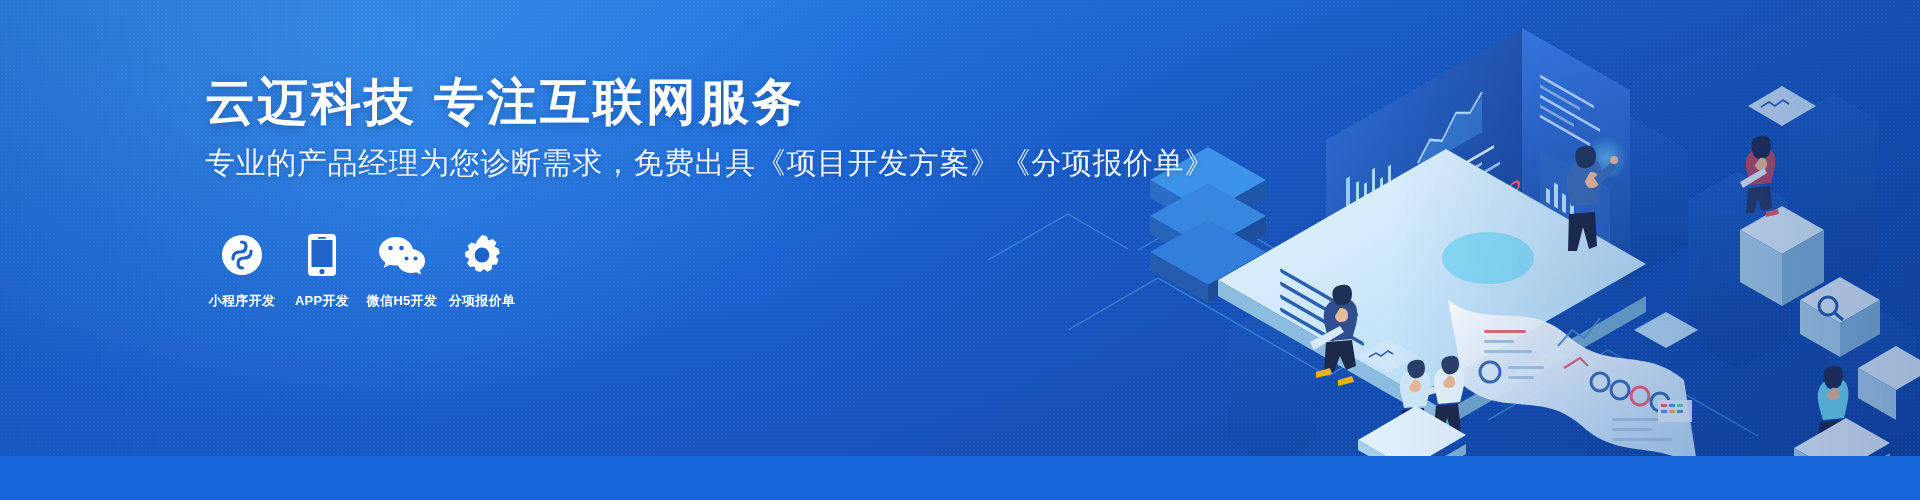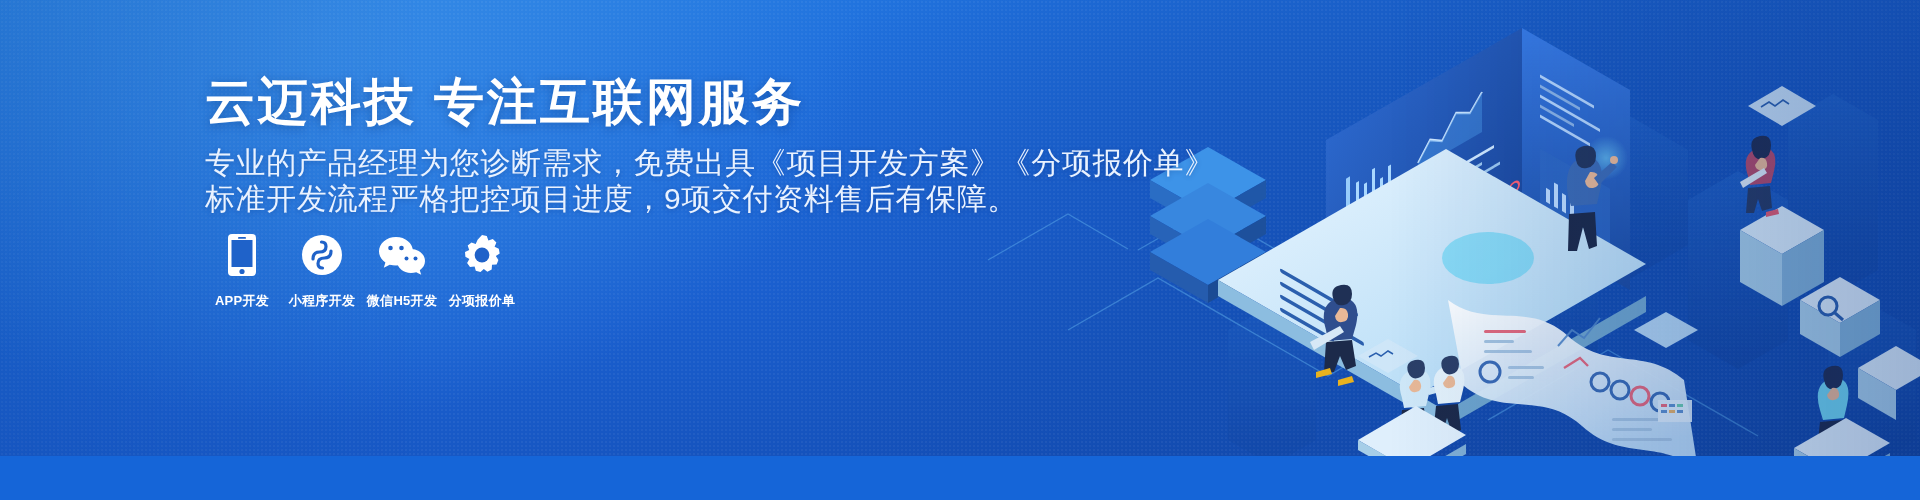--- a/index.html
+++ b/index.html
@@ -321,45 +321,44 @@
     </svg>
   </div>
 
   <div class="vignette"></div>
 
   <div class="content">
 
     <div class="headline">云迈科技 专注互联网服务</div>
 
     <div class="sub sub1">专业的产品经理为您诊断需求，免费出具《项目开发方案》《分项报价单》</div>
-    <div class="sub sub2">标准开发流程严格把控项目进度，9项交付资料售后有保障。</div>
 
     <div class="icons">
+
+      <div class="icon-item">
+        <div class="icon-box">
+          <svg width="42" height="42" viewBox="0 0 42 42">
+            <circle cx="21" cy="21" r="20" fill="#ffffff"></circle>
+            <path d="M12 25 q0 -7 6.5 -7 q6.5 0 6.5 -5.5 q0 -4.5 -4.5 -4.5" fill="none" stroke="#1f62c9" stroke-width="3.2" stroke-linecap="round"></path>
+            <path d="M30 17 q0 7 -6.5 7 q-6.5 0 -6.5 5.5 q0 4.5 4.5 4.5" fill="none" stroke="#1f62c9" stroke-width="3.2" stroke-linecap="round"></path>
+          </svg>
+        </div>
+        <div class="icon-label">小程序开发</div>
+      </div>
 
       <div class="icon-item">
         <div class="icon-box">
           <svg width="30" height="44" viewBox="0 0 30 44">
             <rect x="1" y="1" width="28" height="42" rx="4" fill="#ffffff"></rect>
             <rect x="4.5" y="7" width="21" height="27" fill="#1f62c9"></rect>
             <rect x="11" y="4" width="8" height="1.8" rx="0.9" fill="#1f62c9"></rect>
             <circle cx="15" cy="38.5" r="2.6" fill="#1f62c9"></circle>
           </svg>
         </div>
         <div class="icon-label">APP开发</div>
-      </div>
-
-      <div class="icon-item">
-        <div class="icon-box">
-          <svg width="42" height="42" viewBox="0 0 42 42">
-            <circle cx="21" cy="21" r="20" fill="#ffffff"></circle>
-            <path d="M12 25 q0 -7 6.5 -7 q6.5 0 6.5 -5.5 q0 -4.5 -4.5 -4.5" fill="none" stroke="#1f62c9" stroke-width="3.2" stroke-linecap="round"></path>
-            <path d="M30 17 q0 7 -6.5 7 q-6.5 0 -6.5 5.5 q0 4.5 4.5 4.5" fill="none" stroke="#1f62c9" stroke-width="3.2" stroke-linecap="round"></path>
-          </svg>
-        </div>
-        <div class="icon-label">小程序开发</div>
       </div>
 
       <div class="icon-item">
         <div class="icon-box">
           <svg width="46" height="40" viewBox="0 0 46 40">
             <path d="M17 2 C7.6 2 0 8.4 0 16.3 c0 4.5 2.5 8.5 6.4 11.1 l-1.6 5.4 l5.9 -3.1
                      c2 .5 4.1 .8 6.3 .8 c9.4 0 17 -6.4 17 -14.2 C34 8.4 26.4 2 17 2 z" fill="#ffffff"></path>
             <circle cx="11.5" cy="13" r="2.3" fill="#1f62c9"></circle>
             <circle cx="22.5" cy="13" r="2.3" fill="#1f62c9"></circle>
             <path d="M32 14 C24.3 14 18 19.4 18 26 c0 6.6 6.3 12 14 12 c1.8 0 3.6 -.3 5.2 -.8

